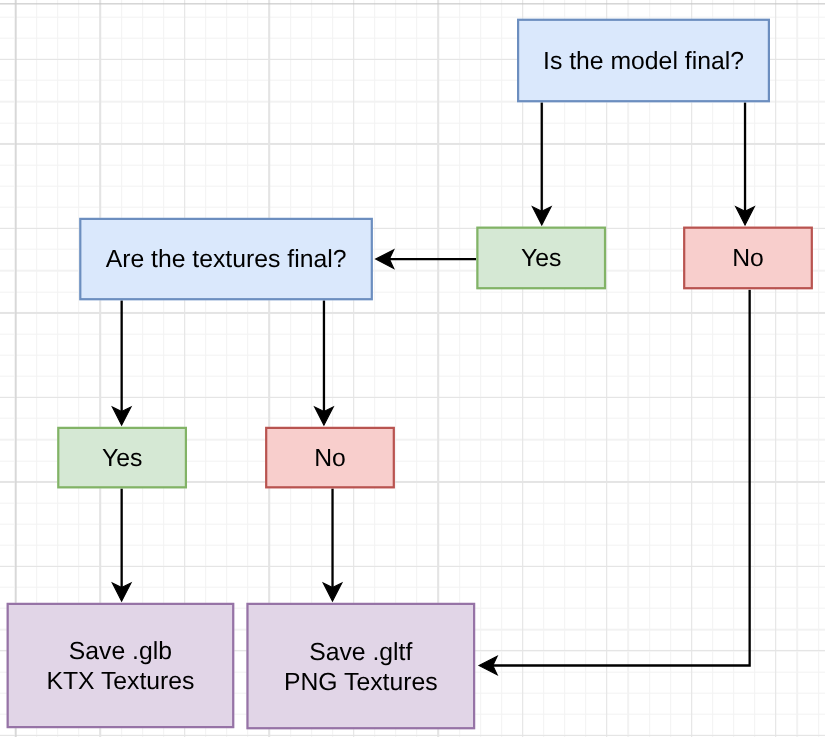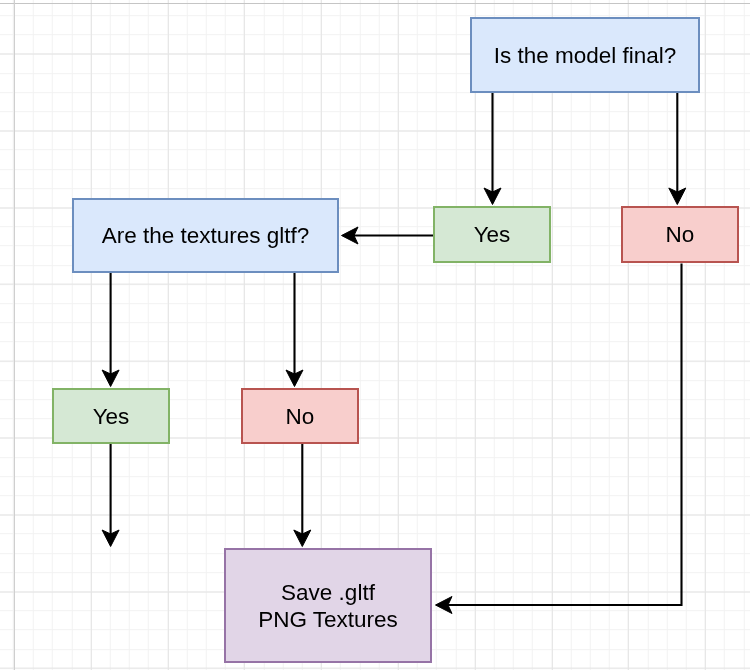--- a/index.html
+++ b/index.html
@@ -124,25 +124,29 @@
   <div class="node" id="node-0" style="background: rgb(218, 232, 252); border-color: rgb(108, 142, 191);">
     <span>Is the model final?</span>
   </div>
   <div class="node" id="node-1" style="background: rgb(213, 232, 212); border-color: rgb(130, 179, 102);">
     <span>Yes</span>
   </div>
   <div class="node" id="node-2" style="background: rgb(248, 206, 204); border-color: rgb(184, 84, 80);">
     <span>No</span>
   </div>
   <div class="node" id="node-3" style="background: rgb(218, 232, 252); border-color: rgb(108, 142, 191);">
-    <span>Are the textures gltf?</span>
+    <span>Are the textures final?</span>
   </div>
   <div class="node" id="node-4" style="background: rgb(213, 232, 212); border-color: rgb(130, 179, 102);">
     <span>Yes</span>
   </div>
   <div class="node" id="node-5" style="background: rgb(248, 206, 204); border-color: rgb(184, 84, 80);">
     <span>No</span>
+  </div>
+  <div class="node" id="node-6" style="background: rgb(225, 213, 231); border-color: rgb(150, 115, 166);">
+    <span>Save .glb
+KTX Textures</span>
   </div>
   <div class="node" id="node-7" style="background: rgb(225, 213, 231); border-color: rgb(150, 115, 166);">
     <span>Save .gltf
 PNG Textures</span>
   </div>
 </div>
 
 </body></html>

